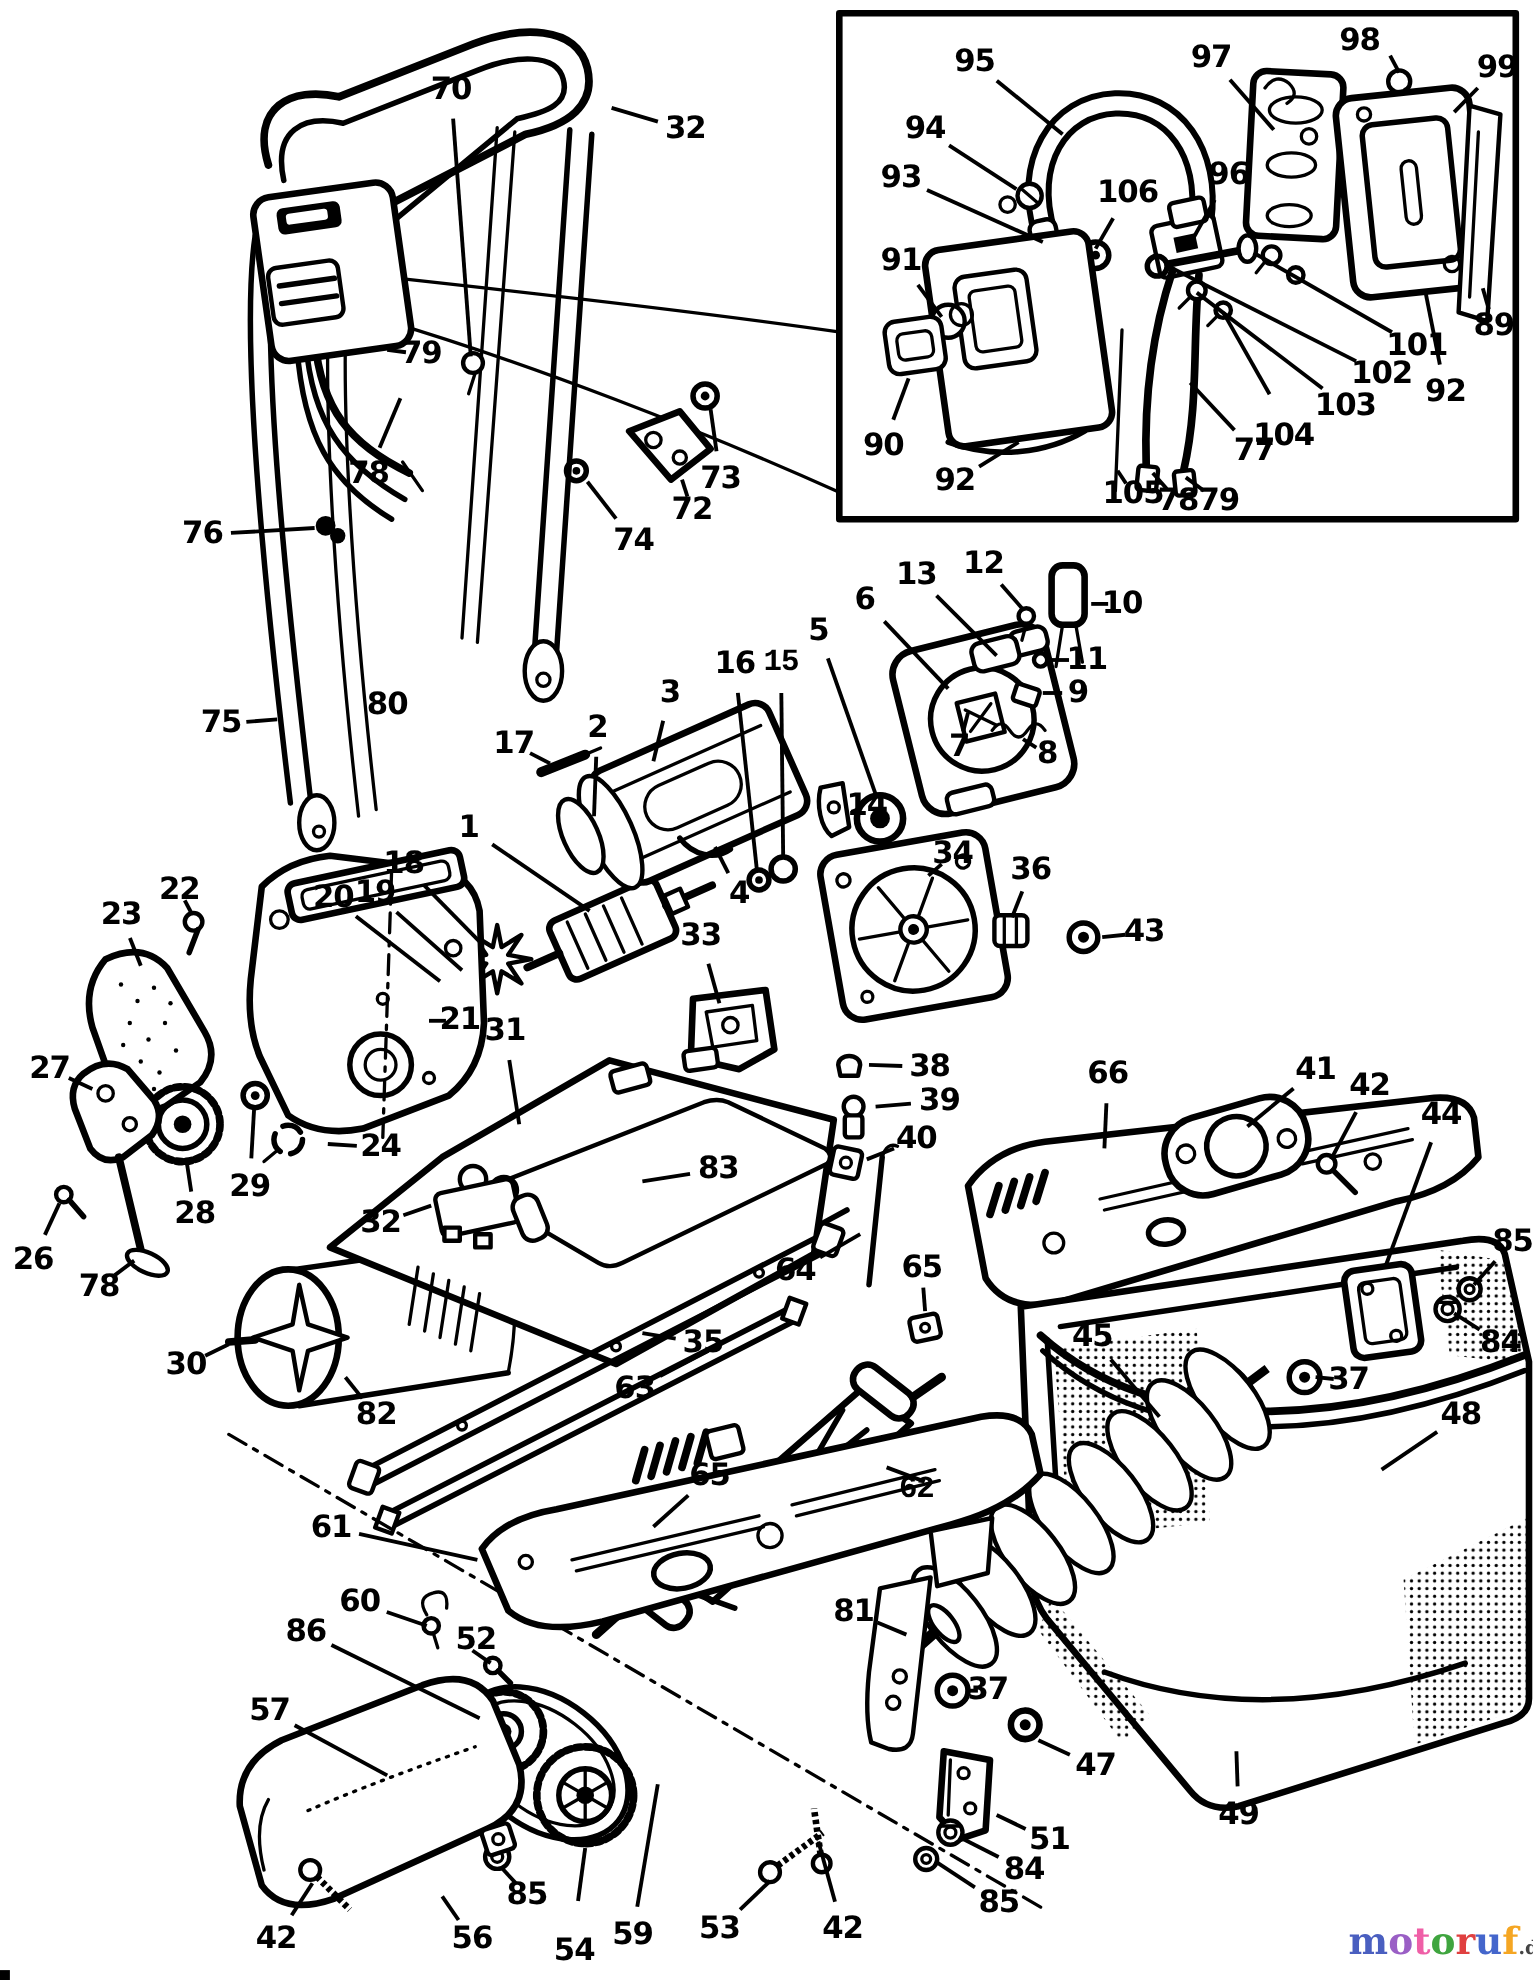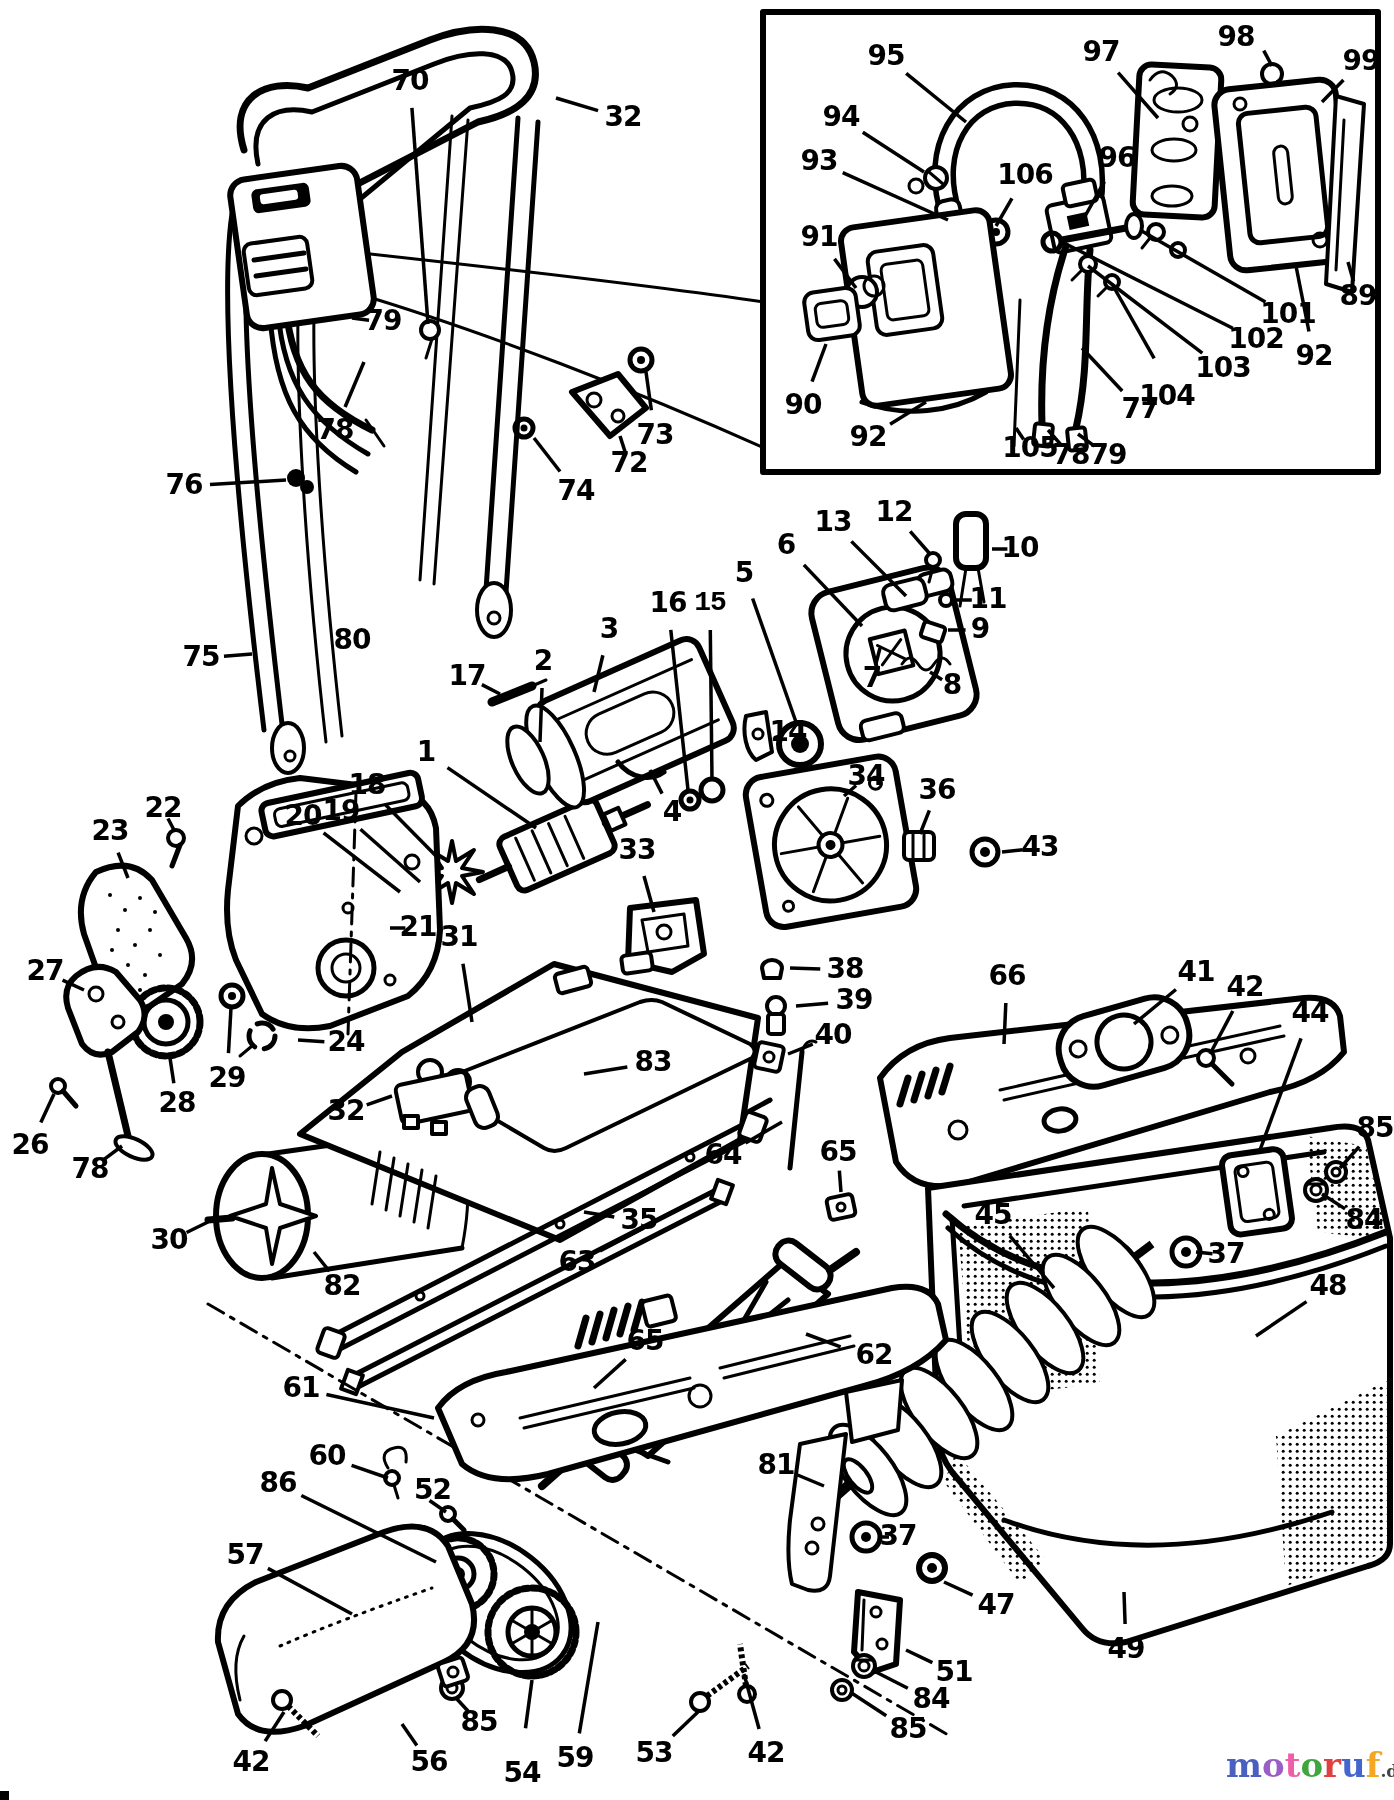--- a/index.html
+++ b/index.html
@@ -666,21 +666,21 @@
     <span class="plabel" style="left: 1245px; top: 988px;">42</span>
     <span class="plabel" style="left: 1310px; top: 1014px;">44</span>
     <span class="plabel" style="left: 1375px; top: 1129px;">85</span>
     <span class="plabel" style="left: 1364px; top: 1221px;">84</span>
     <span class="plabel" style="left: 1226px; top: 1255px;">37</span>
     <span class="plabel" style="left: 993px; top: 1216px;">45</span>
     <span class="plabel" style="left: 1328px; top: 1287px;">48</span>
     <span class="plabel" style="left: 639px; top: 1221px;">35</span>
     <span class="plabel" style="left: 577px; top: 1263px;">63</span>
     <span class="plabel" style="left: 645px; top: 1342px;">65</span>
-    <span class="plabel" style="left: 874px; top: 1356px;">62</span>
+    <span class="plabel" style="left: 833px; top: 1356px; font-family: Liberation Mono, monospace;">62</span>
     <span class="plabel" style="left: 301px; top: 1389px;">61</span>
     <span class="plabel" style="left: 327px; top: 1457px;">60</span>
     <span class="plabel" style="left: 278px; top: 1484px;">86</span>
     <span class="plabel" style="left: 416px; top: 1491px; padding-left: 33px;">52</span>
     <span class="plabel" style="left: 245px; top: 1556px;">57</span>
     <span class="plabel" style="left: 776px; top: 1466px;">81</span>
     <span class="plabel" style="left: 898px; top: 1537px;">37</span>
     <span class="plabel" style="left: 996px; top: 1606px;">47</span>
     <span class="plabel" style="left: 1126px; top: 1650px;">49</span>
     <span class="plabel" style="left: 954px; top: 1673px;">51</span>

